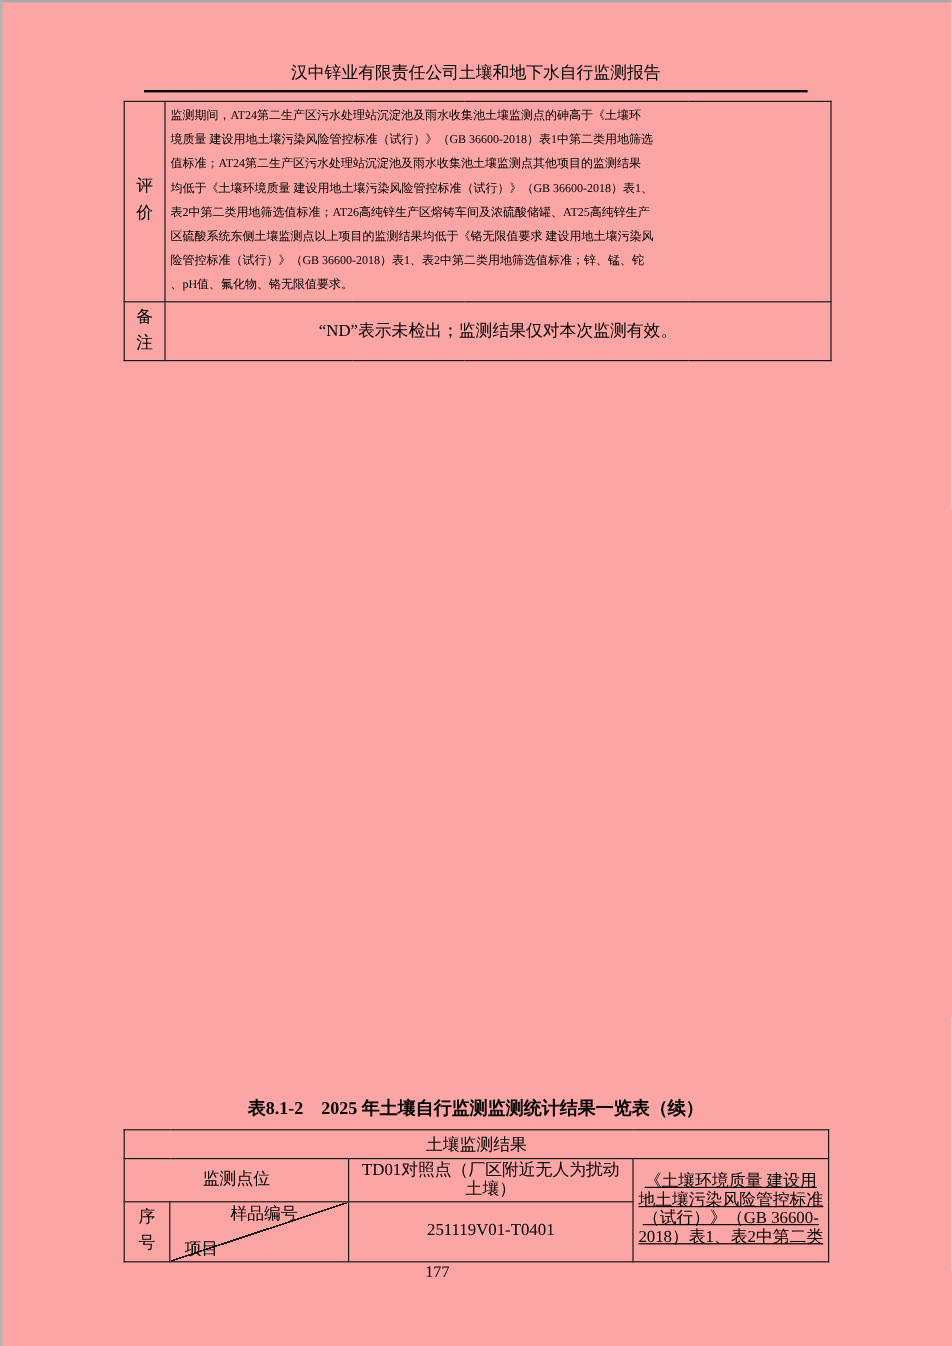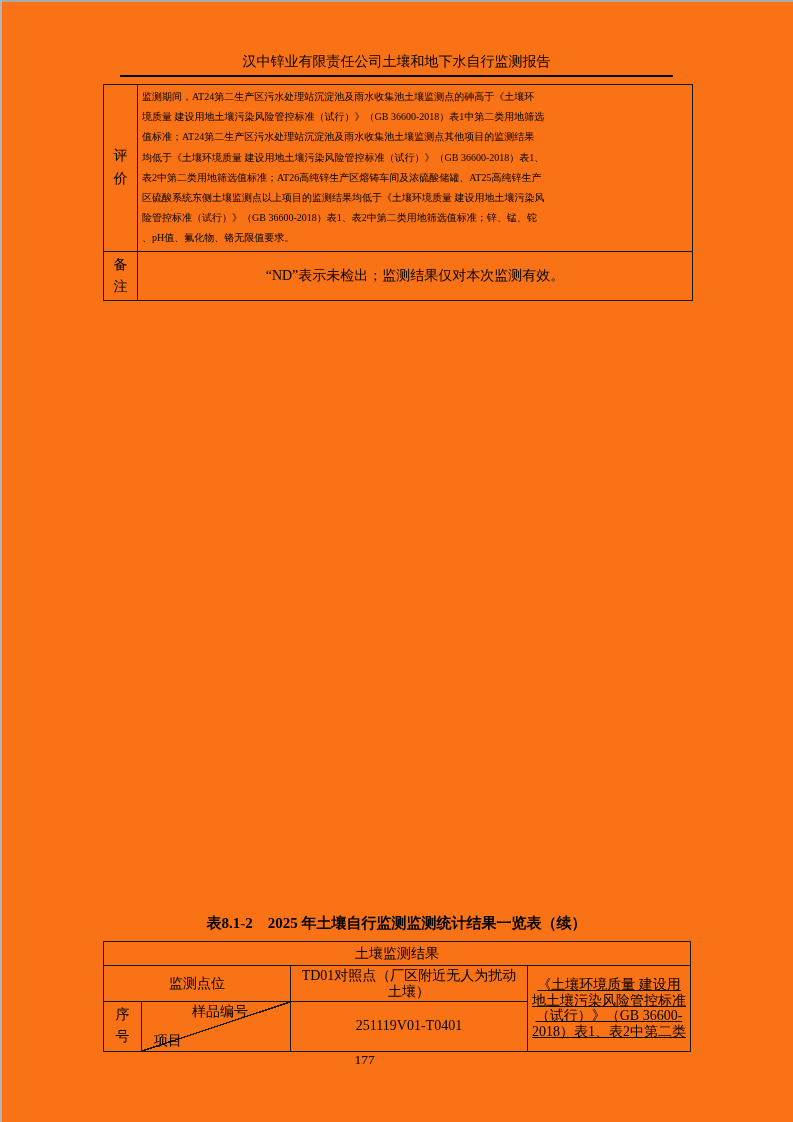--- a/index.html
+++ b/index.html
@@ -4,21 +4,21 @@
 <style>
   * { margin: 0; padding: 0; box-sizing: border-box; }
   html, body { background: #ffffff; }
   body {
     width: 793px; height: 1122px;
     font-family: "Liberation Serif", "DejaVu Serif", serif;
     color: #000;
     position: relative;
     overflow: hidden;
   }
-  .page { position: absolute; inset: 0; background: #f97316; }
+  .page { position: absolute; inset: 0; background: #fca5a5; }
 
   .edge-top  { position: absolute; top: 0; left: 0; width: 793px; height: 2px; background: #a9a9a9; }
   .edge-left { position: absolute; top: 0; left: 0; width: 2px; height: 1122px; background: #b3b3b3; }
 
   .doc-header {
     position: absolute; top: 52px; left: 120px; width: 553px;
     text-align: center; font-size: 14px; line-height: 20px;
     padding-bottom: 3px;
     border-bottom: 2px solid #000;
   }
@@ -87,21 +87,21 @@
     <tr class="r2">
       <td class="vlabel">
         <span>评价</span>
       </td>
       <td class="eval-cell" colspan="5">
         <div class="eval-line">监测期间，AT24第二生产区污水处理站沉淀池及雨水收集池土壤监测点的砷高于《土壤环</div>
         <div class="eval-line">境质量 建设用地土壤污染风险管控标准（试行）》（GB 36600-2018）表1中第二类用地筛选</div>
         <div class="eval-line">值标准；AT24第二生产区污水处理站沉淀池及雨水收集池土壤监测点其他项目的监测结果</div>
         <div class="eval-line">均低于《土壤环境质量 建设用地土壤污染风险管控标准（试行）》（GB 36600-2018）表1、</div>
         <div class="eval-line">表2中第二类用地筛选值标准；AT26高纯锌生产区熔铸车间及浓硫酸储罐、AT25高纯锌生产</div>
-        <div class="eval-line">区硫酸系统东侧土壤监测点以上项目的监测结果均低于《土壤环境质量 建设用地土壤污染风</div>
+        <div class="eval-line">区硫酸系统东侧土壤监测点以上项目的监测结果均低于《铬无限值要求 建设用地土壤污染风</div>
         <div class="eval-line">险管控标准（试行）》（GB 36600-2018）表1、表2中第二类用地筛选值标准；锌、锰、铊</div>
         <div class="eval-line">、pH值、氟化物、铬无限值要求。</div>
       </td>
     </tr>
     <tr class="r3">
       <td class="vlabel">
         <span>备注</span>
       </td>
       <td class="note-cell" colspan="5">“ND”表示未检出；监测结果仅对本次监测有效。</td>
     </tr>

